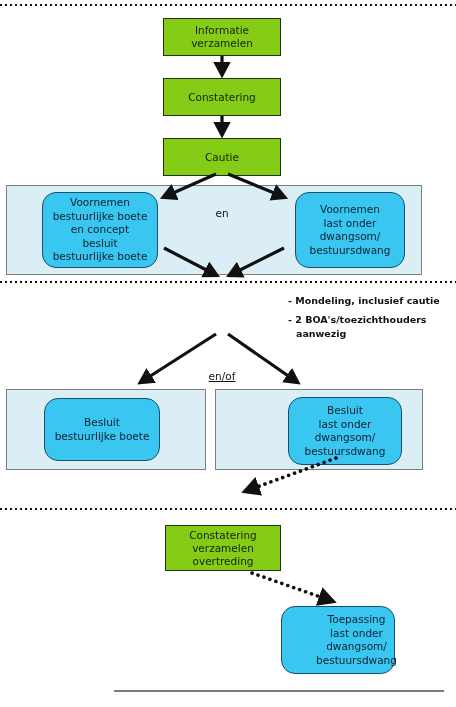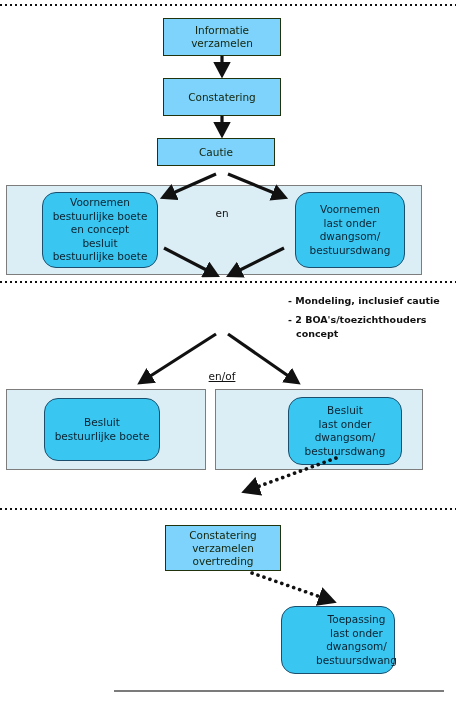--- a/index.html
+++ b/index.html
@@ -12,21 +12,21 @@
   .divider{position:absolute;left:0;width:456px;height:2px;
            background-image:linear-gradient(to right,#111 0 2px,transparent 2px 5px);
            background-size:5px 2px;background-repeat:repeat-x;}
 
   .bottom-rule{position:absolute;height:2px;background:#7b7b7b;}
 
   
   .panel{position:absolute;background:#dceef5;border:1px solid #7d7d7d;box-sizing:border-box;}
 
   
-  .gbox{position:absolute;background:#7dd3fc;border:1px solid #20330d;box-sizing:border-box;
+  .gbox{position:absolute;background:#84cc16;border:1px solid #20330d;box-sizing:border-box;
         display:flex;align-items:center;justify-content:center;text-align:center;
         color:#14240a;font-size:10.5px;line-height:13px;}
 
   
   .bbox{position:absolute;background:#39c7f2;border:1.5px solid #1b4f6d;border-radius:14px;
         box-sizing:border-box;display:flex;align-items:center;justify-content:center;
         text-align:center;color:#0d2230;font-size:10.5px;line-height:13.5px;}
 
   
   .lbl{position:absolute;color:#111;font-size:10.5px;line-height:13px;text-align:center;}
@@ -53,21 +53,21 @@
     <div>
       <span>Informatie</span><br>
       <span>verzamelen</span>
     </div>
   </div>
 
   <div class="gbox" style="left:163px;top:78px;width:118px;height:38px;">
     <span>Constatering</span>
   </div>
 
-  <div class="gbox" style="left:157px;top:138px;width:118px;height:28px;text-align:center;">
+  <div class="gbox" style="left:163px;top:138px;width:118px;height:38px;text-align:center;">
     <span>Cautie</span>
   </div>
 
   <div class="bbox" style="left:42px;top:192px;width:116px;height:76px;">
     <div>
       <span>Voornemen</span><br>
       <span>bestuurlijke boete</span><br>
       <span>en concept</span><br>
       <span>besluit</span><br>
       <span>bestuurlijke boete</span>
@@ -81,21 +81,21 @@
       <span>dwangsom/</span><br>
       <span>bestuursdwang</span>
     </div>
   </div>
 
   <div class="lbl" style="left:196px;top:207px;width:52px;">en</div>
 
 
   <div class="note" style="left:288px;top:294px;">- Mondeling, inclusief cautie</div>
   <div class="note" style="left:288px;top:313px;">- 2 BOA's/toezichthouders</div>
-  <div class="note" style="left:296px;top:327px;">concept</div>
+  <div class="note" style="left:296px;top:327px;">aanwezig</div>
 
   <div class="lbl" style="left:192px;top:370px;width:60px;text-decoration:underline;">en/of</div>
 
   <div class="panel" style="left:6px;top:389px;width:200px;height:81px;"></div>
   <div class="panel" style="left:215px;top:389px;width:208px;height:81px;"></div>
 
   <div class="bbox" style="left:44px;top:398px;width:116px;height:63px;">
     <div>
       <span>Besluit</span><br>
       <span>bestuurlijke boete</span>

